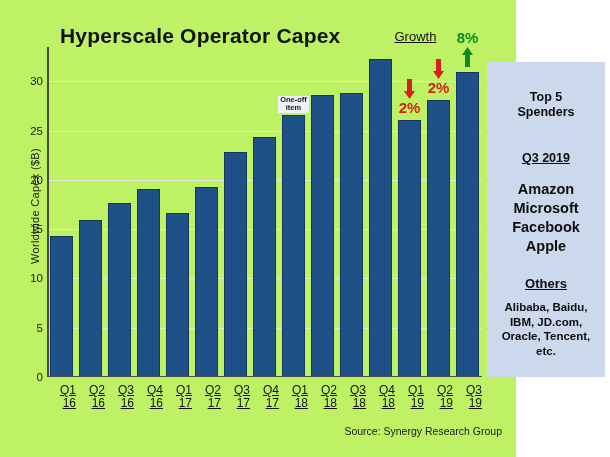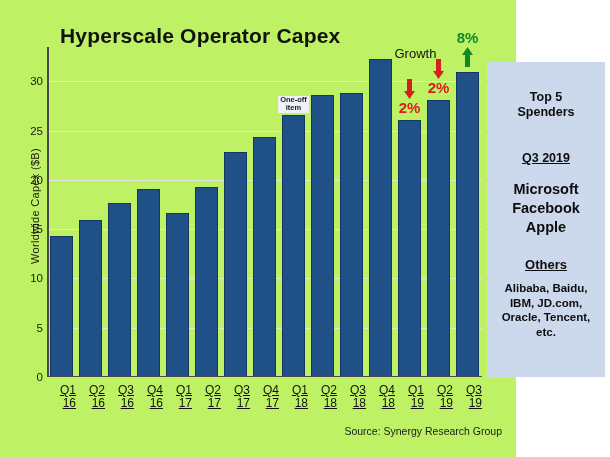--- a/index.html
+++ b/index.html
@@ -332,27 +332,28 @@
           <div class="growth-value up">8%</div>
           <div>
             <svg class="arrow-svg" width="13" height="22" viewBox="0 0 13 22">
               <polygon points="6.5,1 12,9 9,9 9,21 4,21 4,9 1,9" fill="#0f8a22"></polygon>
             </svg>
           </div>
         </div>
       </div>
   </div>
 
-  <div id="growth-label" style="left: 394.5px; top: 46px;">Growth</div>
+  <div id="growth-label" style="left: 394.5px; top: 29px; text-decoration: underline;">Growth</div>
 
   <div id="side-panel">
     <div class="panel-heading">Top 5</div>
     <div class="panel-heading">Spenders</div>
     <div class="panel-heading underline">Q3 2019</div>
     <div id="panel-companies">
+        <div class="panel-company">Amazon</div>
         <div class="panel-company">Microsoft</div>
         <div class="panel-company">Facebook</div>
         <div class="panel-company">Apple</div>
       </div>
     <div id="panel-others-heading">Others</div>
     <div id="panel-others-list">Alibaba, Baidu, IBM, JD.com, Oracle, Tencent, etc.</div>
   </div>
 
   <div id="source-note">Source:  Synergy Research Group</div>
 

